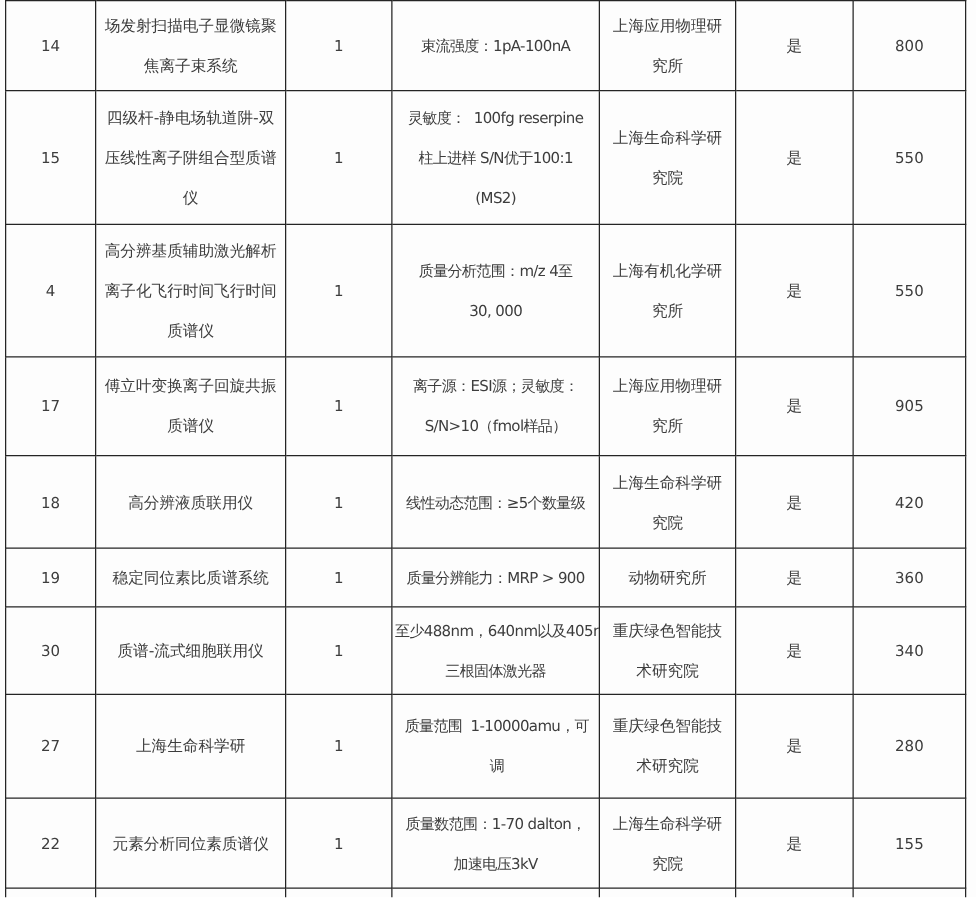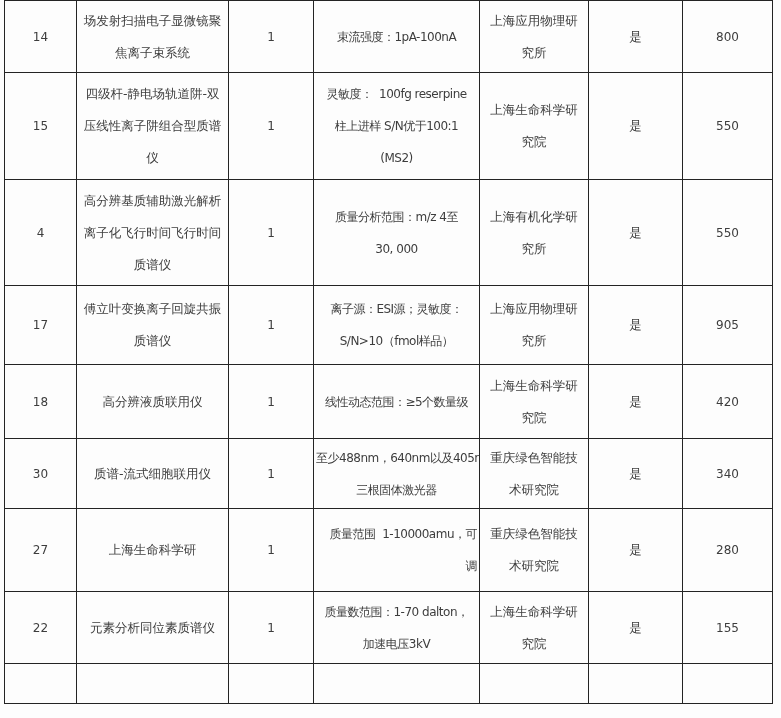--- a/index.html
+++ b/index.html
@@ -21,21 +21,21 @@
     color:#3d3d3d;
     font-size:12.5px;
     line-height:32px;
     text-align:center;
     vertical-align:middle;
     white-space:pre;
     overflow:hidden;
     padding:0 2px;
   }
   .doc-table td.spec { font-size:12px; letter-spacing:-0.5px;margin-top:12px; }
-  .doc-table td.spec-left { text-align:right; padding-left:4px; }
+  .doc-table td.spec-left { text-align:center; padding-left:4px; }
   .doc-table td.num  { font-size:12px; letter-spacing:0; }
   col.c-no   { width:72px; }
   col.c-name { width:152px; }
   col.c-qty  { width:85px; }
   col.c-spec { width:166px; }
   col.c-inst { width:109px; }
   col.c-yes  { width:94px; }
   col.c-val  { width:90px; }
   tr.h72  { height:72px; }
   tr.h107 { height:107px; }
@@ -115,20 +115,29 @@
       <tr class="h74">
         <td class="num">18</td>
         <td>高分辨液质联用仪</td>
         <td class="num">1</td>
         <td class="spec">线性动态范围：≥5个数量级</td>
         <td>上海生命科学研
 究院</td>
         <td>是</td>
         <td class="num">420</td>
       </tr>
+      <tr class="h47">
+        <td class="num">19</td>
+        <td>稳定同位素比质谱系统</td>
+        <td class="num">1</td>
+        <td class="spec">质量分辨能力：MRP &gt; 900</td>
+        <td>动物研究所</td>
+        <td>是</td>
+        <td class="num">360</td>
+      </tr>
       <tr class="h70">
         <td class="num">30</td>
         <td>质谱-流式细胞联用仪</td>
         <td class="num">1</td>
         <td class="spec">至少488nm，640nm以及405nm
 三根固体激光器</td>
         <td>重庆绿色智能技
 术研究院</td>
         <td>是</td>
         <td class="num">340</td>

